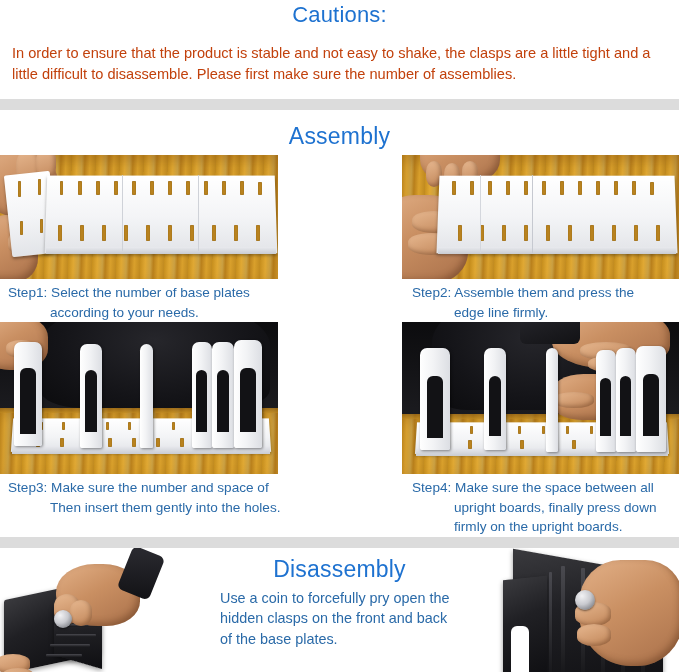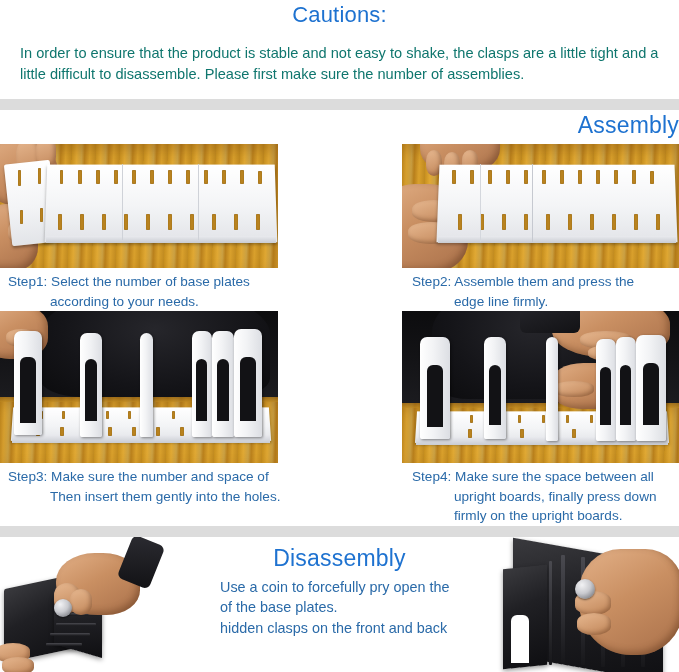--- a/index.html
+++ b/index.html
@@ -21,30 +21,29 @@
     background: #ffffff;
     padding-top: 2px;
   }
   .heading {
     color: #1e72d0;
     font-weight: normal;
     text-align: center;
     letter-spacing: .2px;
   }
   .heading-cautions { font-size: 22px; line-height: 26px; margin: 0 0 3px 0; }
-  .heading-assembly { font-size: 23px; line-height: 30px; margin: 0 0 4px 0; text-align: right; }
+  .heading-assembly { font-size: 23px; line-height: 30px; margin: 11px 0 4px 0; }
   .heading-disassembly { font-size: 23px; line-height: 30px; margin: 2px 0 4px 0; }
 
   .cautions-body {
-    color: #0f766e;
+    color: #c2410c;
     font-size: 14.6px;
     line-height: 21px;
     text-align: left;
     padding: 0 8px 0 12px;
-    margin-left: 8px;
   }
 
   .gray-divider {
     width: 679px;
     height: 11px;
     background: #dcdcdc;
   }
 
   
   .assembly-section { width: 679px; background: #ffffff; }
@@ -453,22 +452,22 @@
 
       <div class="finger" style="left:-4px;top:106px;width:34px;height:20px;"></div>
       <div class="finger" style="left:2px;top:120px;width:32px;height:18px;"></div>
     </div>
   </div>
 
   <div class="dis-text">
     <h2 class="heading heading-disassembly">Disassembly</h2>
     <div class="dis-body">
       <span style="display:block">Use a coin to forcefully pry open the</span>
+      <span style="display:block">hidden clasps on the front and back</span>
       <span style="display:block">of the base plates.</span>
-      <span style="display:block">hidden clasps on the front and back</span>
     </div>
   </div>
 
   <div class="dis-photo">
     <div class="scene">
 
       <div class="black-part" style="left:24px;top:14px;width:150px;height:118px;transform:skewY(10deg);"></div>
       <div class="black-part" style="left:14px;top:30px;width:44px;height:100px;transform:skewY(-6deg);"></div>
       <div class="black-rib" style="left:72px;top:18px;width:4px;height:108px;"></div>
       <div class="black-rib" style="left:92px;top:20px;width:4px;height:108px;"></div>

